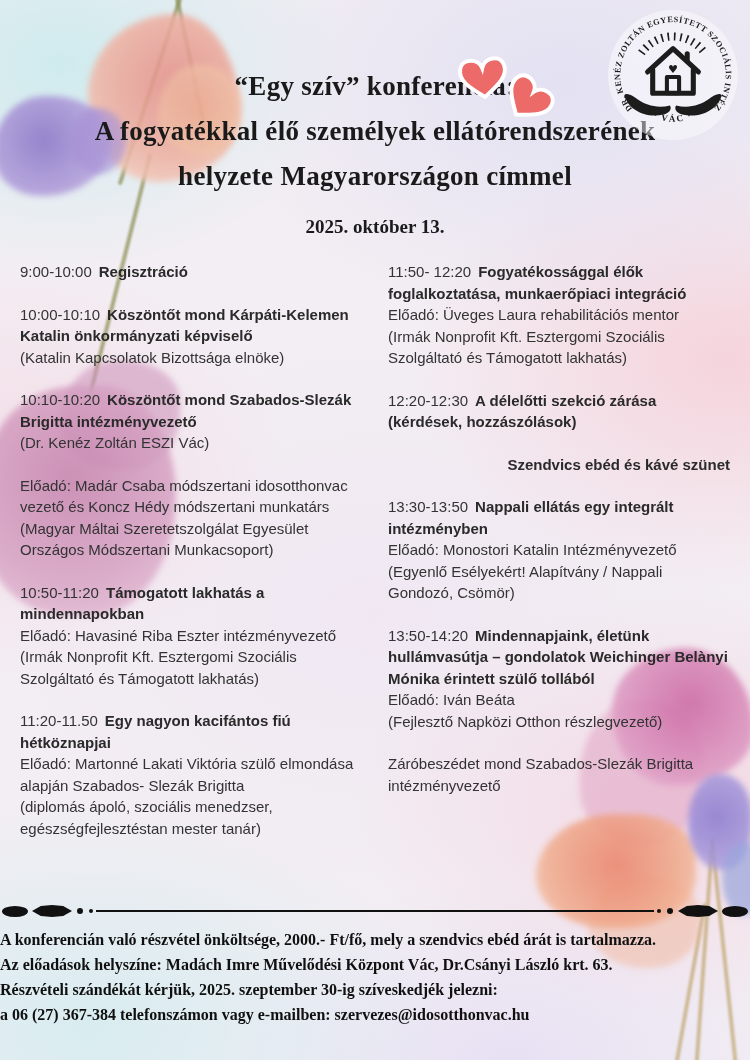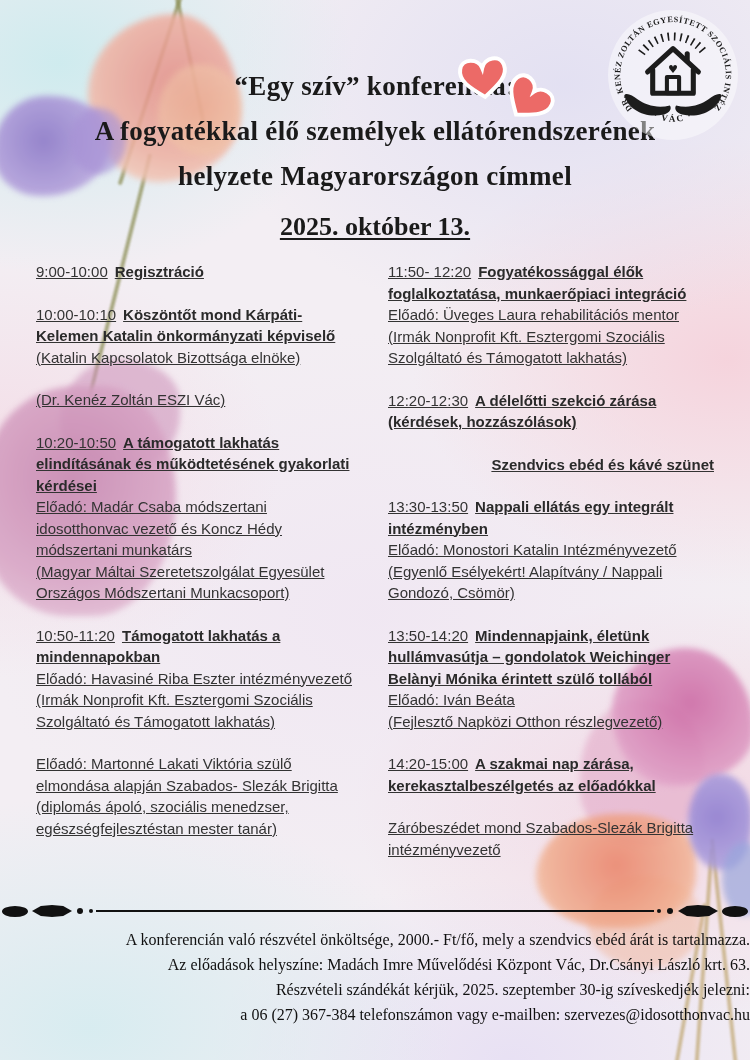--- a/index.html
+++ b/index.html
@@ -39,36 +39,36 @@
     background:radial-gradient(circle at 50% 45%, #ea8368, #f0ac8e 65%, #f5cdb4);}
   .f-purple2{left:688px;top:774px;width:64px;height:96px;border-radius:50% 50% 45% 55%/55% 45% 50% 50%;
     background:radial-gradient(circle at 45% 45%, #8a7ad0, #b3a7e0);}
   .f-blue{left:722px;top:842px;width:44px;height:74px;border-radius:50%;background:#98a6dc;opacity:.7;}
   .f-peach3{left:588px;top:876px;width:112px;height:92px;border-radius:50% 50% 45% 55%/55% 45% 50% 50%;
     background:#f0b79c;opacity:.5;}
   
   .header{position:relative;z-index:2;padding-top:64px;text-align:center;
     font-family:"Liberation Serif","DejaVu Serif",serif;color:#1a1a1a;}
   .title-line{font-size:27px;line-height:45px;font-weight:700;margin:0;letter-spacing:.3px;}
-  .date{display:inline-block;margin-top:14px;font-size:26px;line-height:28px;font-weight:700;
-    text-decoration:underline;text-underline-offset:3px;}
+  .date{display:inline-block;margin-top:14px;font-size:19px;line-height:28px;font-weight:700;
+    text-underline-offset:3px;}
   .hearts{position:absolute;left:452px;top:50px;z-index:3;}
   .seal{position:absolute;left:606px;top:8px;width:134px;height:134px;z-index:3;}
   
   .columns{position:relative;z-index:2;display:grid;grid-template-columns:1fr 1fr;gap:0 26px;
-    padding:0 36px;margin-top:20px;font-size:15px;line-height:21.5px;color:#333;text-decoration:underline;}
+    padding:0 20px;margin-top:20px;font-size:15px;line-height:21.5px;color:#333;}
   .item{margin-bottom:21px;}
   .item p{margin:0;}
   .etitle{font-weight:700;color:#2a2a2a;}
   .time{margin-right:7px;}
   .break-row{text-align:right;font-weight:700;color:#2a2a2a;margin:8px 0 21px;}
   .closing{margin-top:6px;}
   
-  .footer{position:absolute;left:0;right:0;top:903px;z-index:2;text-align:right;
-    font-family:"Liberation Serif","DejaVu Serif",serif;font-weight:400;color:#101010;}
+  .footer{position:absolute;left:0;right:0;top:903px;z-index:2;text-align:left;
+    font-family:"Liberation Serif","DejaVu Serif",serif;font-weight:700;color:#101010;}
   .divider{display:flex;align-items:center;height:16px;margin:0 0 8px;}
   .d-line{flex:1;height:2px;background:#111;}
   .d-ellipse{width:26px;height:11px;background:#111;border-radius:50%;margin:0 2px;}
   .d-marq{width:40px;height:12px;background:#111;margin:0 2px;
     clip-path:polygon(0 50%,22% 8%,50% 0,78% 8%,100% 50%,78% 92%,50% 100%,22% 92%);}
   .d-dot{width:6px;height:6px;border-radius:50%;background:#111;margin:0 3px;}
   .d-dot.sm{width:4px;height:4px;}
   .footer-line{font-size:16px;line-height:25px;margin:0;}
 </style>
 </head>
@@ -139,33 +139,34 @@
   <div class="columns">
     <div class="col">
       <div class="item">
         <p><span class="time">9:00-10:00</span><b class="etitle">Regisztráció</b></p>
       </div>
       <div class="item">
         <p><span class="time">10:00-10:10</span><b class="etitle">Köszöntőt mond Kárpáti-Kelemen Katalin önkormányzati képviselő</b></p>
         <p>(Katalin Kapcsolatok Bizottsága elnöke)</p>
       </div>
       <div class="item">
+        <p><span class="time">10:10-10:20</span><b class="etitle">Köszöntőt mond Szabados-Slezák Brigitta intézményvezető</b></p>
         <p>(Dr. Kenéz Zoltán ESZI Vác)</p>
       </div>
       <div class="item">
-        <p><span class="time">10:20-10:50</span><b class="etitle">A támogatott lakhatás elindításának és működtetésének gyakorlati kérdései</b></p>
         <p>Előadó: Madár Csaba módszertani idosotthonvac vezető és Koncz Hédy módszertani munkatárs</p>
         <p>(Magyar Máltai Szeretetszolgálat Egyesület Országos Módszertani Munkacsoport)</p>
       </div>
       <div class="item">
         <p><span class="time">10:50-11:20</span><b class="etitle">Támogatott lakhatás a mindennapokban</b></p>
         <p>Előadó: Havasiné Riba Eszter intézményvezető</p>
         <p>(Irmák Nonprofit Kft. Esztergomi Szociális Szolgáltató és Támogatott lakhatás)</p>
       </div>
       <div class="item">
+        <p><span class="time">11:20-11.50</span><b class="etitle">Egy nagyon kacifántos fiú hétköznapjai</b></p>
         <p>Előadó: Martonné Lakati Viktória szülő elmondása alapján Szabados- Slezák Brigitta</p>
         <p>(diplomás ápoló, szociális menedzser, egészségfejlesztéstan mester tanár)</p>
       </div>
     </div>
     <div class="col">
       <div class="item">
         <p><span class="time">11:50- 12:20</span><b class="etitle">Fogyatékossággal élők foglalkoztatása, munkaerőpiaci integráció</b></p>
         <p>Előadó: Üveges Laura rehabilitációs mentor</p>
         <p>(Irmák Nonprofit Kft. Esztergomi Szociális Szolgáltató és Támogatott lakhatás)</p>
       </div>
@@ -175,23 +176,20 @@
       <p class="break-row">Szendvics ebéd és kávé szünet</p>
       <div class="item">
         <p><span class="time">13:30-13:50</span><b class="etitle">Nappali ellátás egy integrált intézményben</b></p>
         <p>Előadó: Monostori Katalin Intézményvezető</p>
         <p>(Egyenlő Esélyekért! Alapítvány / Nappali Gondozó, Csömör)</p>
       </div>
       <div class="item">
         <p><span class="time">13:50-14:20</span><b class="etitle">Mindennapjaink, életünk hullámvasútja – gondolatok Weichinger Belànyi Mónika érintett szülő tollából</b></p>
         <p>Előadó: Iván Beáta</p>
         <p>(Fejlesztő Napközi Otthon részlegvezető)</p>
-      </div>
-      <div class="item">
-        <p><span class="time">14:20-15:00</span><b class="etitle">A szakmai nap zárása, kerekasztalbeszélgetés az előadókkal</b></p>
       </div>
       <p class="closing">Záróbeszédet mond Szabados-Slezák Brigitta intézményvezető</p>
     </div>
   </div>
 
   <div class="footer">
     <div class="divider">
       <span class="d-ellipse"></span>
       <span class="d-marq"></span>
       <span class="d-dot"></span>

